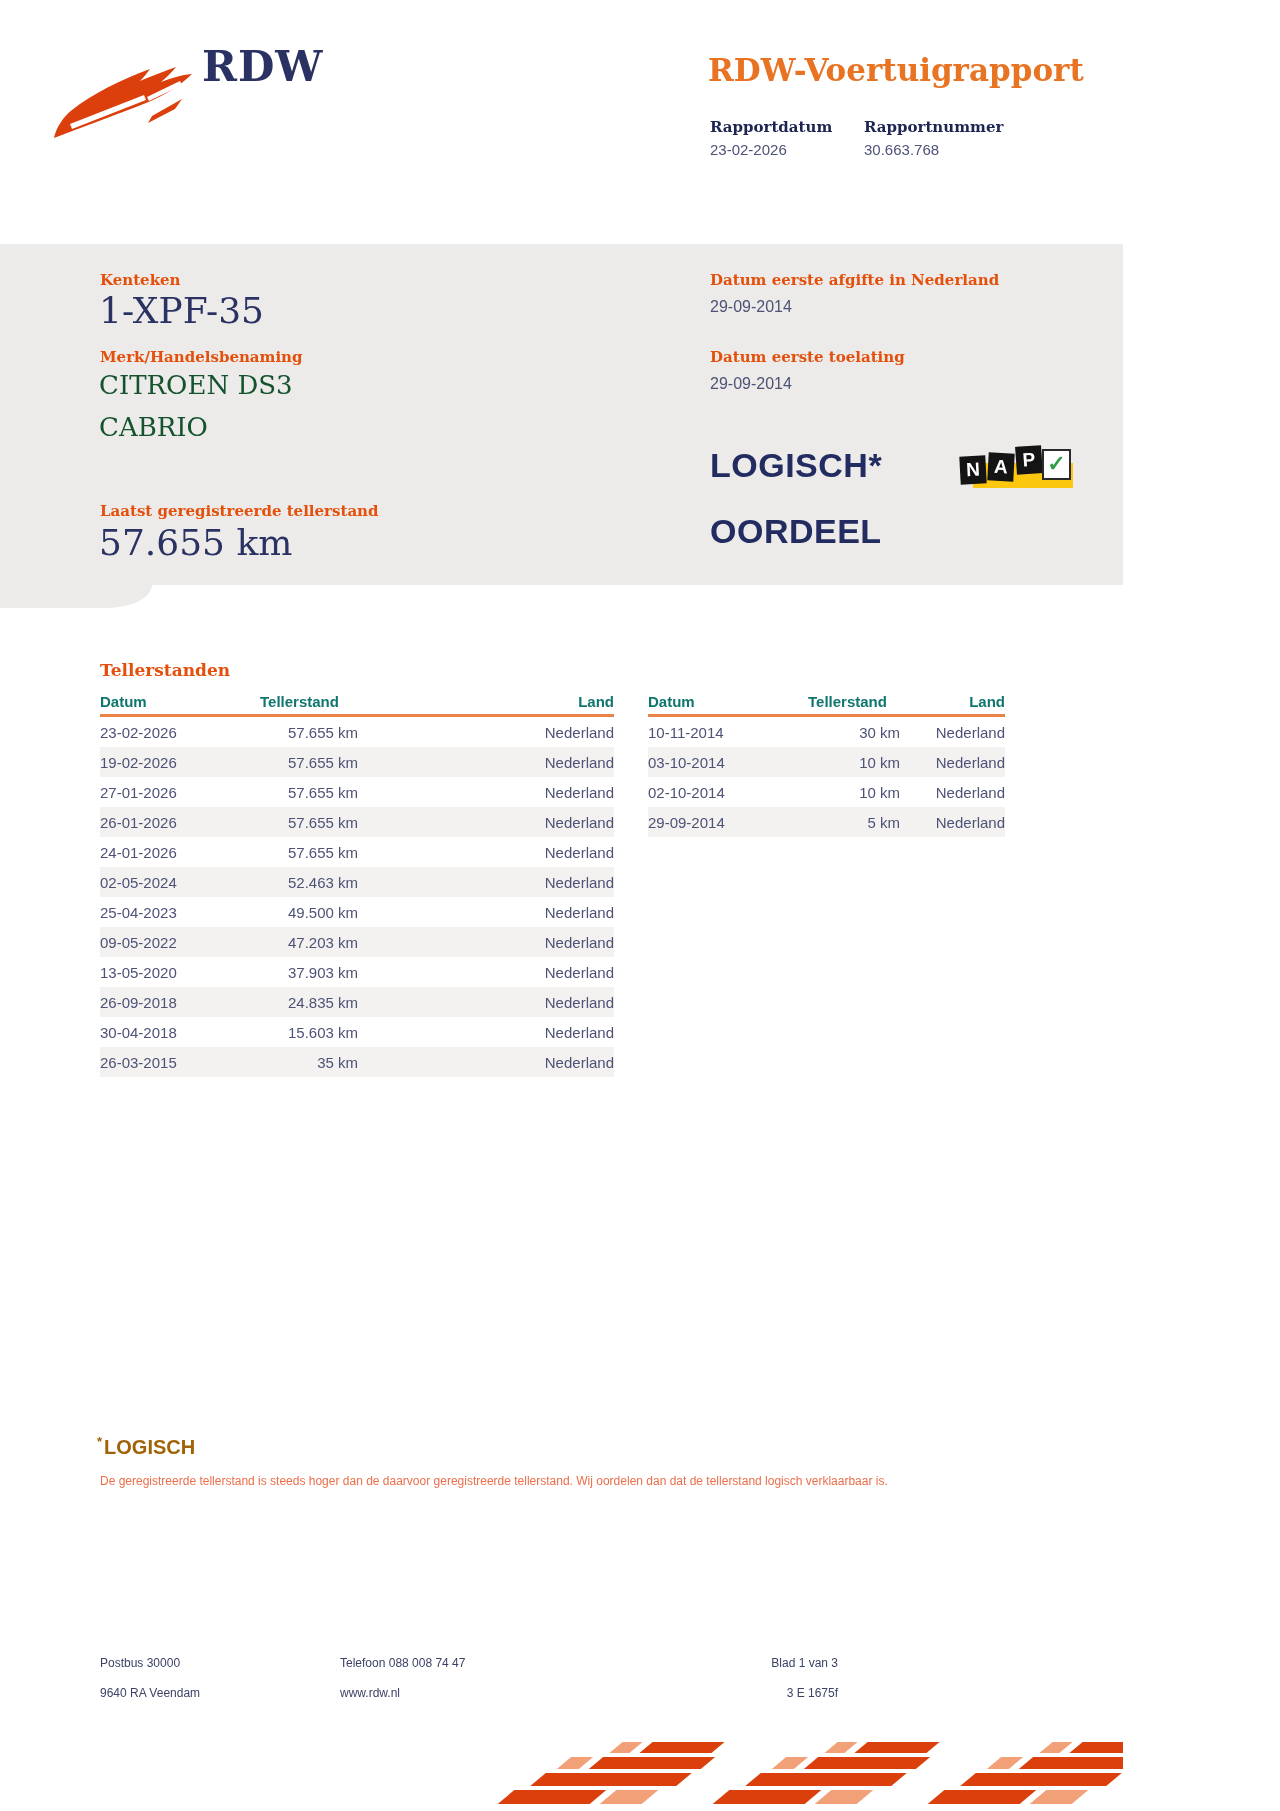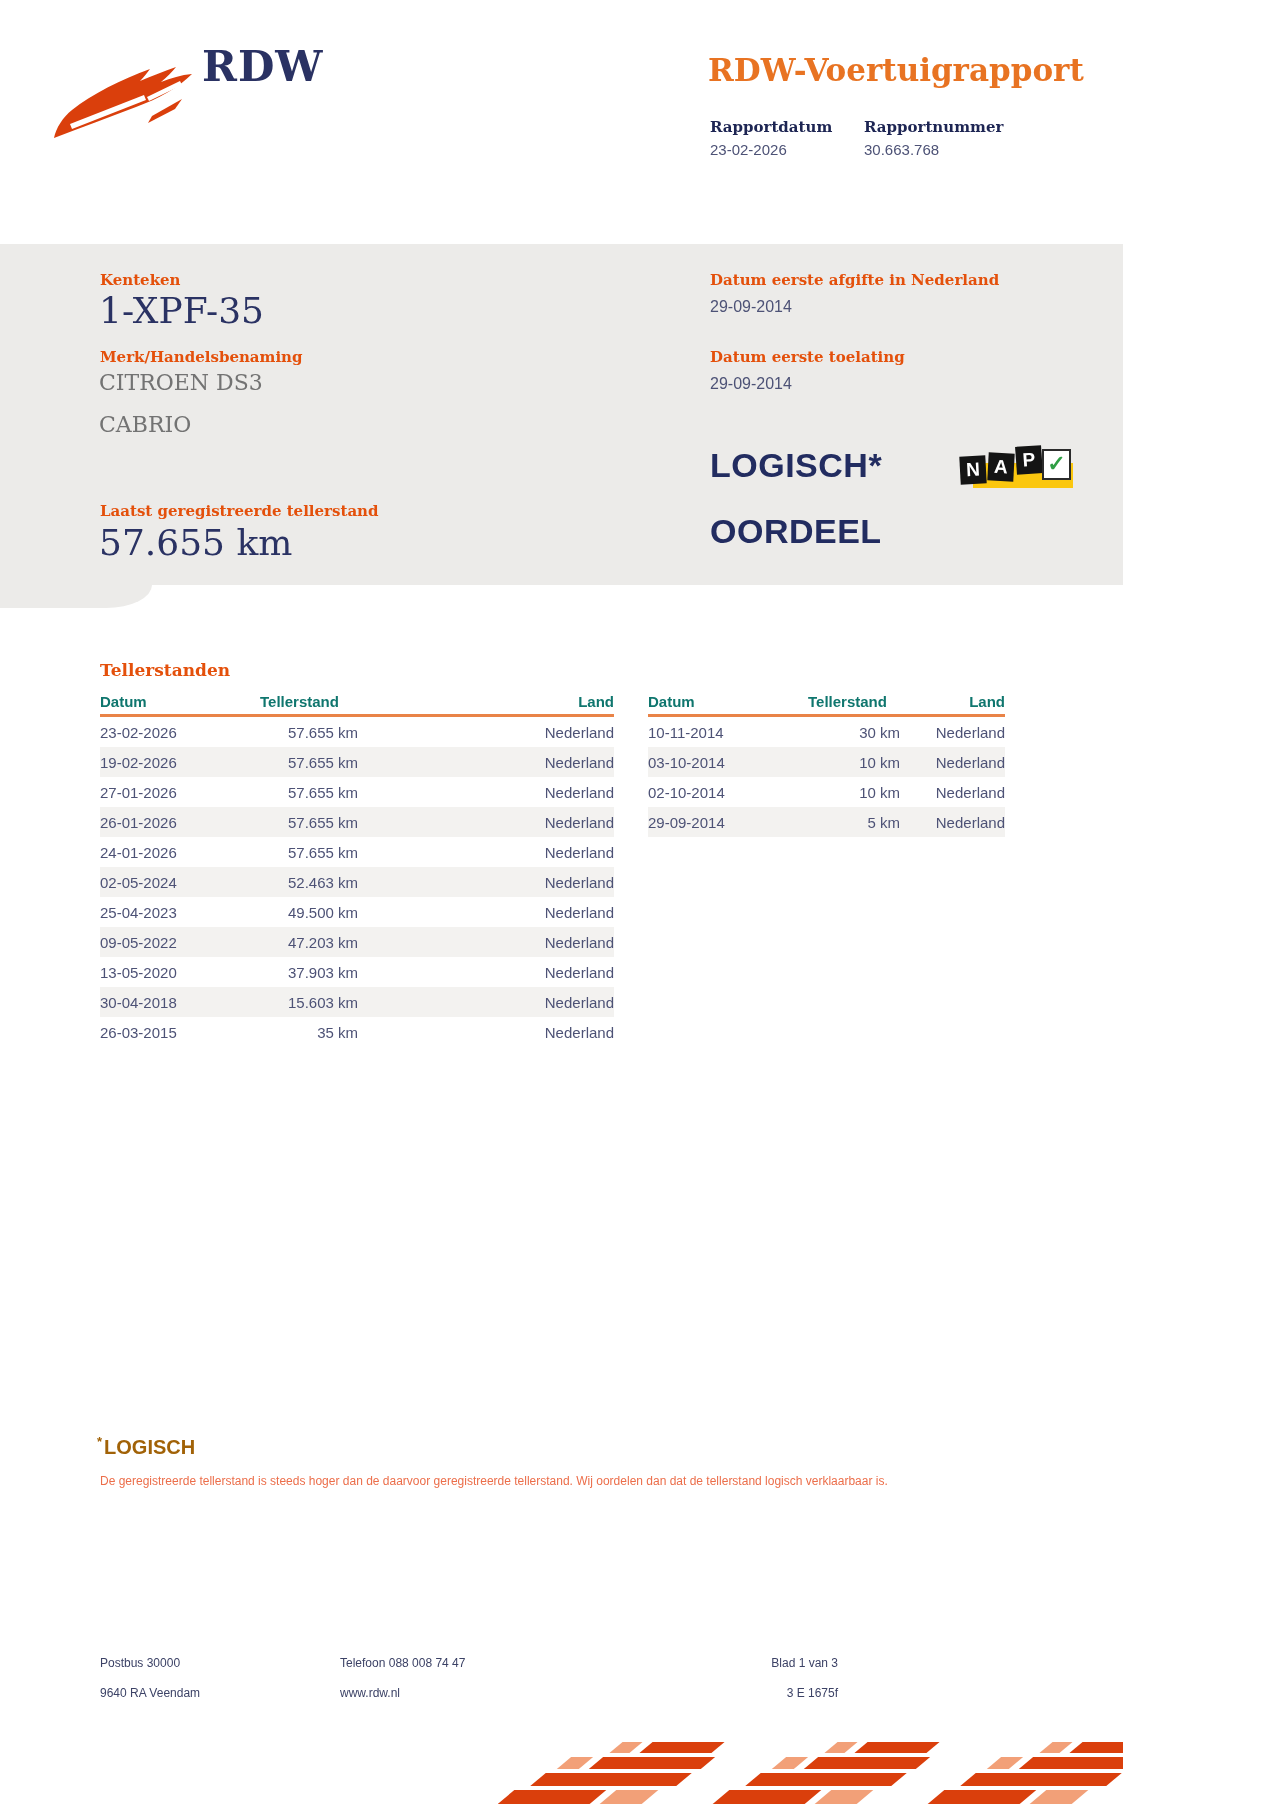--- a/index.html
+++ b/index.html
@@ -16,21 +16,21 @@
               font-size:15px;color:#1d2553;}
   .meta-value{position:absolute;top:141px;font-size:15px;color:#4d5276;}
 
   
   .panel{position:absolute;left:0;top:244px;width:1136px;height:341px;background:#ecebe9;}
   .panel-tab{position:absolute;left:0;top:585px;width:152px;height:23px;background:#ecebe9;
              border-bottom-right-radius:46px 23px;}
   .field-label{position:absolute;font-family:"DejaVu Serif",serif;font-weight:bold;
                font-size:15px;color:#e4500b;}
   .field-value-lg{position:absolute;font-family:"DejaVu Serif",serif;font-size:36px;color:#2a3263;}
-  .field-value-md{position:absolute;font-family:"DejaVu Serif",serif;font-size:22px;color:#737373;}
+  .field-value-md{position:absolute;font-family:"DejaVu Serif",serif;font-size:26px;color:#14532d;}
   .field-value-sm{position:absolute;font-size:16px;color:#4d5276;}
   .oordeel{position:absolute;left:710px;font-weight:bold;font-size:34px;color:#222c60;letter-spacing:.5px;}
 
   
   .nap{position:absolute;left:956px;top:444px;width:120px;height:50px;}
   .nap-bar{position:absolute;left:17px;top:19px;width:100px;height:25px;background:#fbc70f;}
   .nap-tile{position:absolute;width:26px;height:28px;background:#141414;color:#ffffff;
             font-weight:bold;font-size:19px;line-height:28px;text-align:center;}
   .nap-n{left:4px;top:12px;transform:rotate(-3deg);}
   .nap-a{left:32px;top:9px;transform:rotate(3deg);}
@@ -178,20 +178,25 @@
           <td class="c2">Nederland</td>
         </tr>
         <tr>
           <td class="c0">09-05-2022</td>
           <td class="c1">47.203 km</td>
           <td class="c2">Nederland</td>
         </tr>
         <tr>
           <td class="c0">13-05-2020</td>
           <td class="c1">37.903 km</td>
+          <td class="c2">Nederland</td>
+        </tr>
+        <tr>
+          <td class="c0">26-09-2018</td>
+          <td class="c1">24.835 km</td>
           <td class="c2">Nederland</td>
         </tr>
         <tr>
           <td class="c0">30-04-2018</td>
           <td class="c1">15.603 km</td>
           <td class="c2">Nederland</td>
         </tr>
         <tr>
           <td class="c0">26-03-2015</td>
           <td class="c1">35 km</td>

